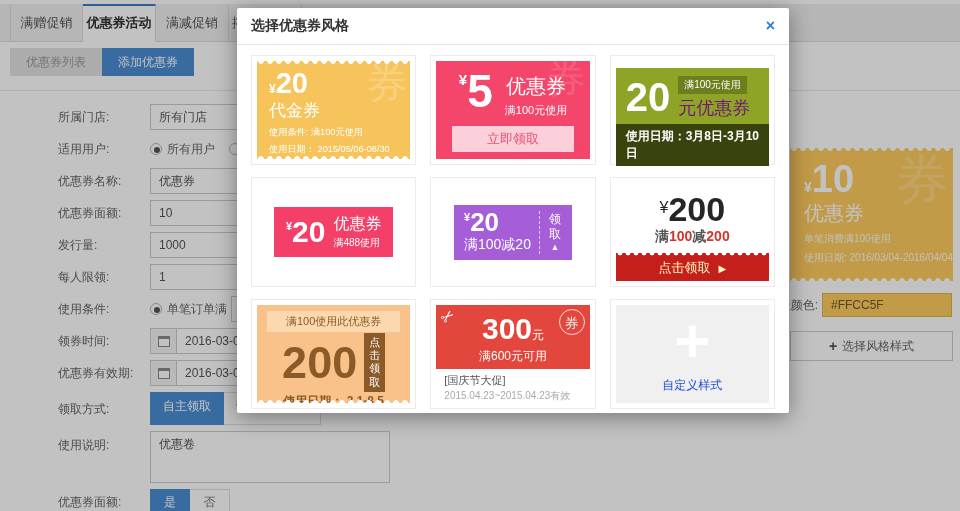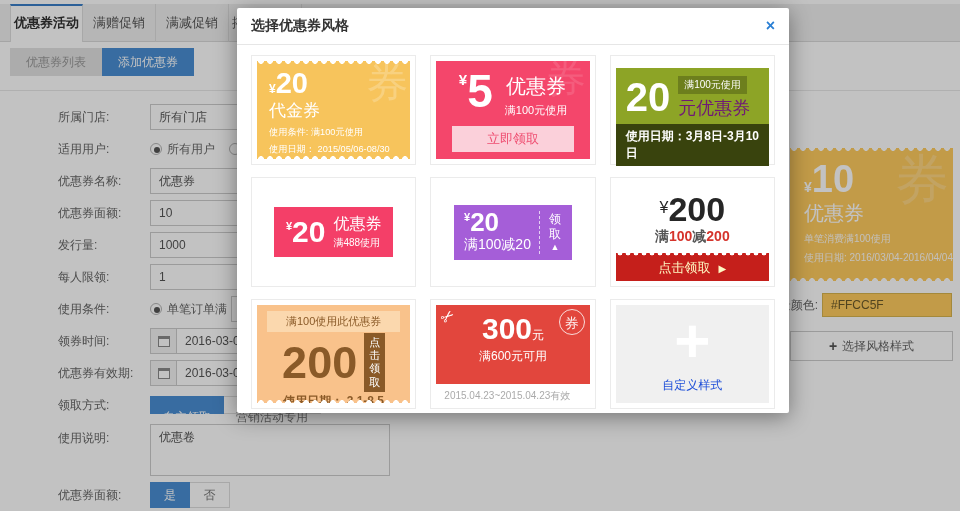--- a/index.html
+++ b/index.html
@@ -28,21 +28,21 @@
   .unit { font-size:12px; color:#777; margin-left:8px; }
   .req { color:#e45c5c; margin-left:4px; font-size:12px; }
   .hint { color:#bbb; font-size:12px; margin-left:6px; white-space:nowrap; }
   .radio { display:inline-block; width:12px; height:12px; border:1px solid #b5b5b5; border-radius:50%; background:#fff; margin-right:5px; vertical-align:-2px; position:relative; cursor:pointer; }
   .radio.on::after { content:""; position:absolute; left:3px; top:3px; width:6px; height:6px; border-radius:50%; background:#555; }
   .rlabel { font-size:12px; color:#666; margin-right:14px; }
   .dateinput { display:flex; align-items:center; border:1px solid #ccc; height:26px; width:172px; background:#fff; cursor:pointer; }
   .calbox { width:26px; height:24px; background:#f3f3f3; border-right:1px solid #ccc; display:flex; align-items:center; justify-content:center; }
   .calico { width:12px; height:11px; border:1px solid #8a8a8a; border-top:3px solid #8a8a8a; background:#fff; }
   .dateval { font-size:12px; color:#555; padding:0 8px; }
-  .modebtn { height:18px; line-height:24px; padding:8px 12px; font-size:12px; cursor:pointer; }
+  .modebtn { height:33px; line-height:24px; padding:1px 12px; font-size:12px; cursor:pointer; }
   .modebtn.on { background:#4a8fd4; color:#fff; border:1px solid #4a8fd4; }
   .modebtn.off { background:#fff; color:#777; border:1px solid #ddd; border-left:none; }
   .tarea { width:240px; height:52px; border:1px solid #ccc; font-size:12px; color:#555; padding:4px 8px; resize:none; font-family:inherit; }
   .tglbtn { width:40px; height:26px; line-height:24px; text-align:center; font-size:12px; cursor:pointer; }
   .tglbtn.on { background:#4a8fd4; color:#fff; border:1px solid #4a8fd4; }
   .tglbtn.off { background:#fff; color:#777; border:1px solid #ddd; border-left:none; }
 
   
   .rpanel { position:absolute; left:730px; top:148px; width:225px; }
   .pcoupon { position:relative; margin-left:60px; width:163px; height:133px; background:#FFCC5F; padding:12px 0 0 14px; overflow:hidden; }
@@ -148,22 +148,22 @@
   .cp9 { height:100%; background:#f0f0f0; text-align:center; position:relative; }
   .c9plus { font-size:62px; color:#fff; line-height:72px; font-weight:bold; }
   .c9label { font-size:12px; color:#1d4ed8; position:absolute; bottom:9px; left:0; right:0; }
 </style>
 </head>
 <body>
 
 <div class="page">
 
   <div class="tabbar">
+    <div class="tab">满赠促销</div>
     <div class="tab active">优惠券活动</div>
-    <div class="tab">满赠促销</div>
     <div class="tab">满减促销</div>
     <div class="tab partial">搭</div>
   </div>
 
   <div class="subtabs">
     <div class="subtab gray">优惠券列表</div>
     <div class="subtab blue">添加优惠券</div>
   </div>
   <div class="divider"></div>
 
@@ -368,20 +368,21 @@
 
       <div class="cell">
         <div class="cp8">
           <div class="c8top">
             <span class="c8sc">✂</span>
             <span class="c8circle">券</span>
             <div class="c8amt"><span>300</span><span class="c8unit">元</span></div>
             <div class="c8cond">满600元可用</div>
           </div>
           <div class="c8bot">
+            <div class="c8tag">[国庆节大促]</div>
             <div class="c8date">2015.04.23~2015.04.23有效</div>
           </div>
         </div>
       </div>
 
       <div class="cell">
         <div class="cp9">
           <div class="c9plus">+</div>
           <div class="c9label">自定义样式</div>
         </div>

